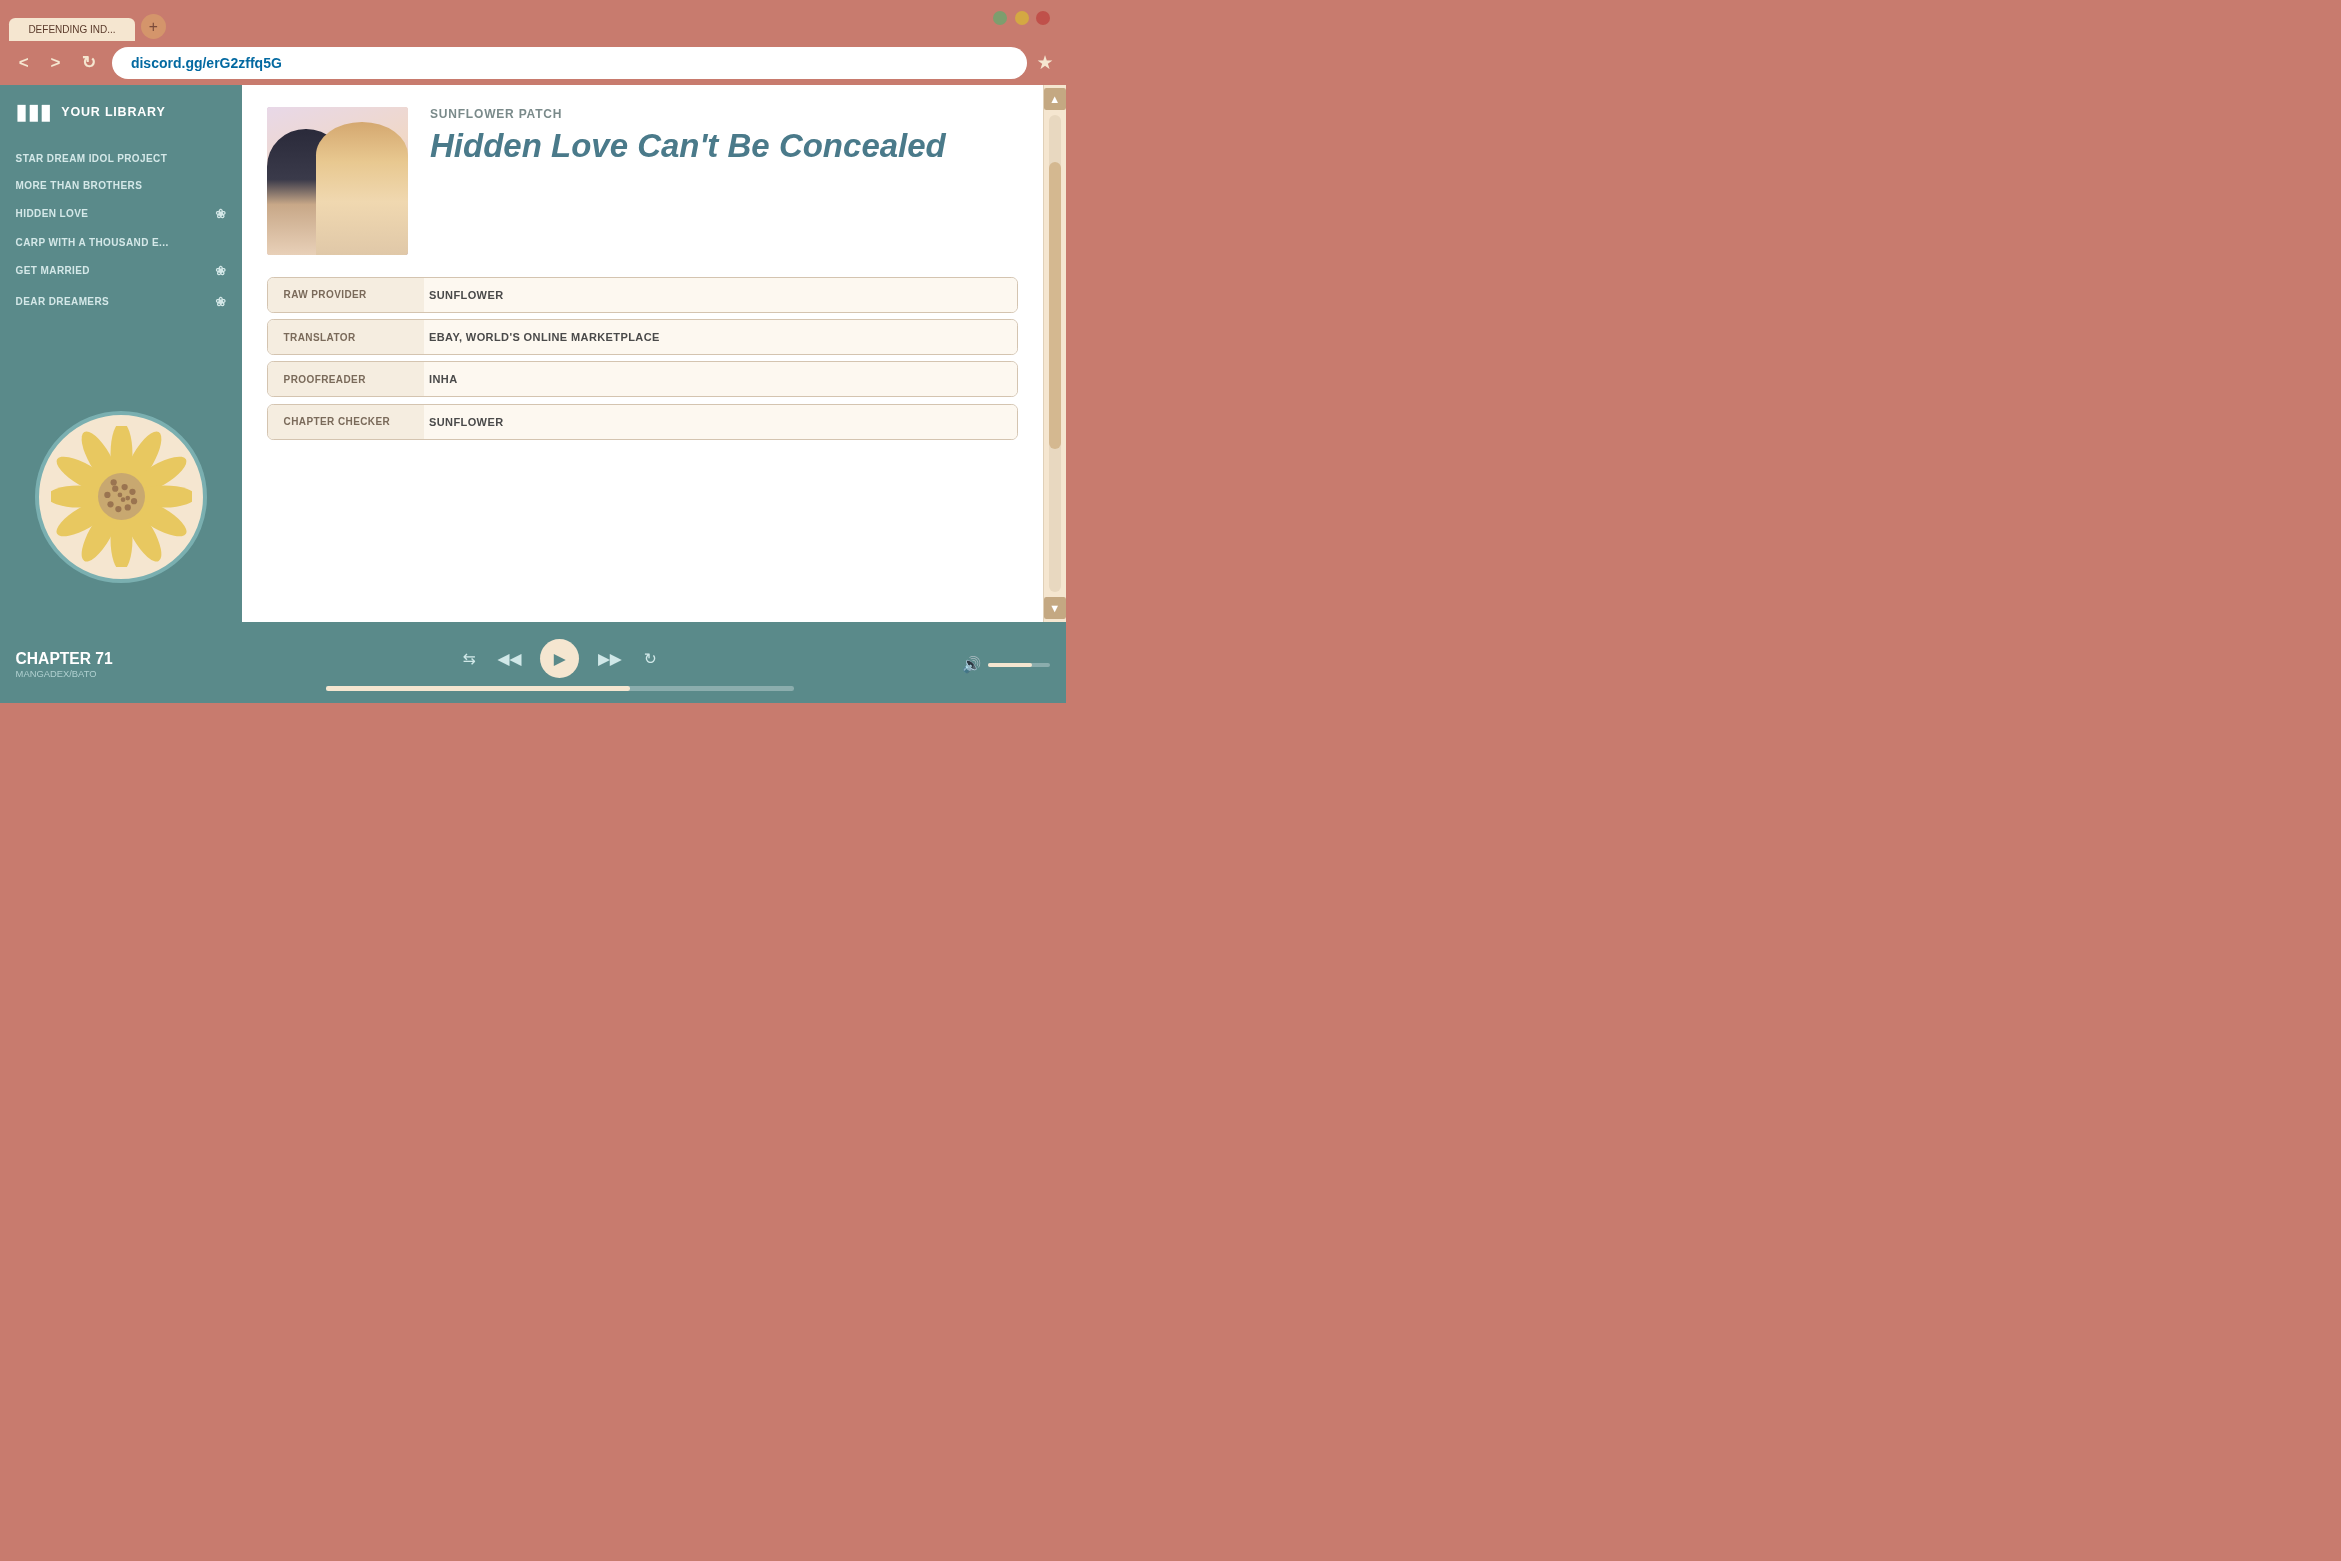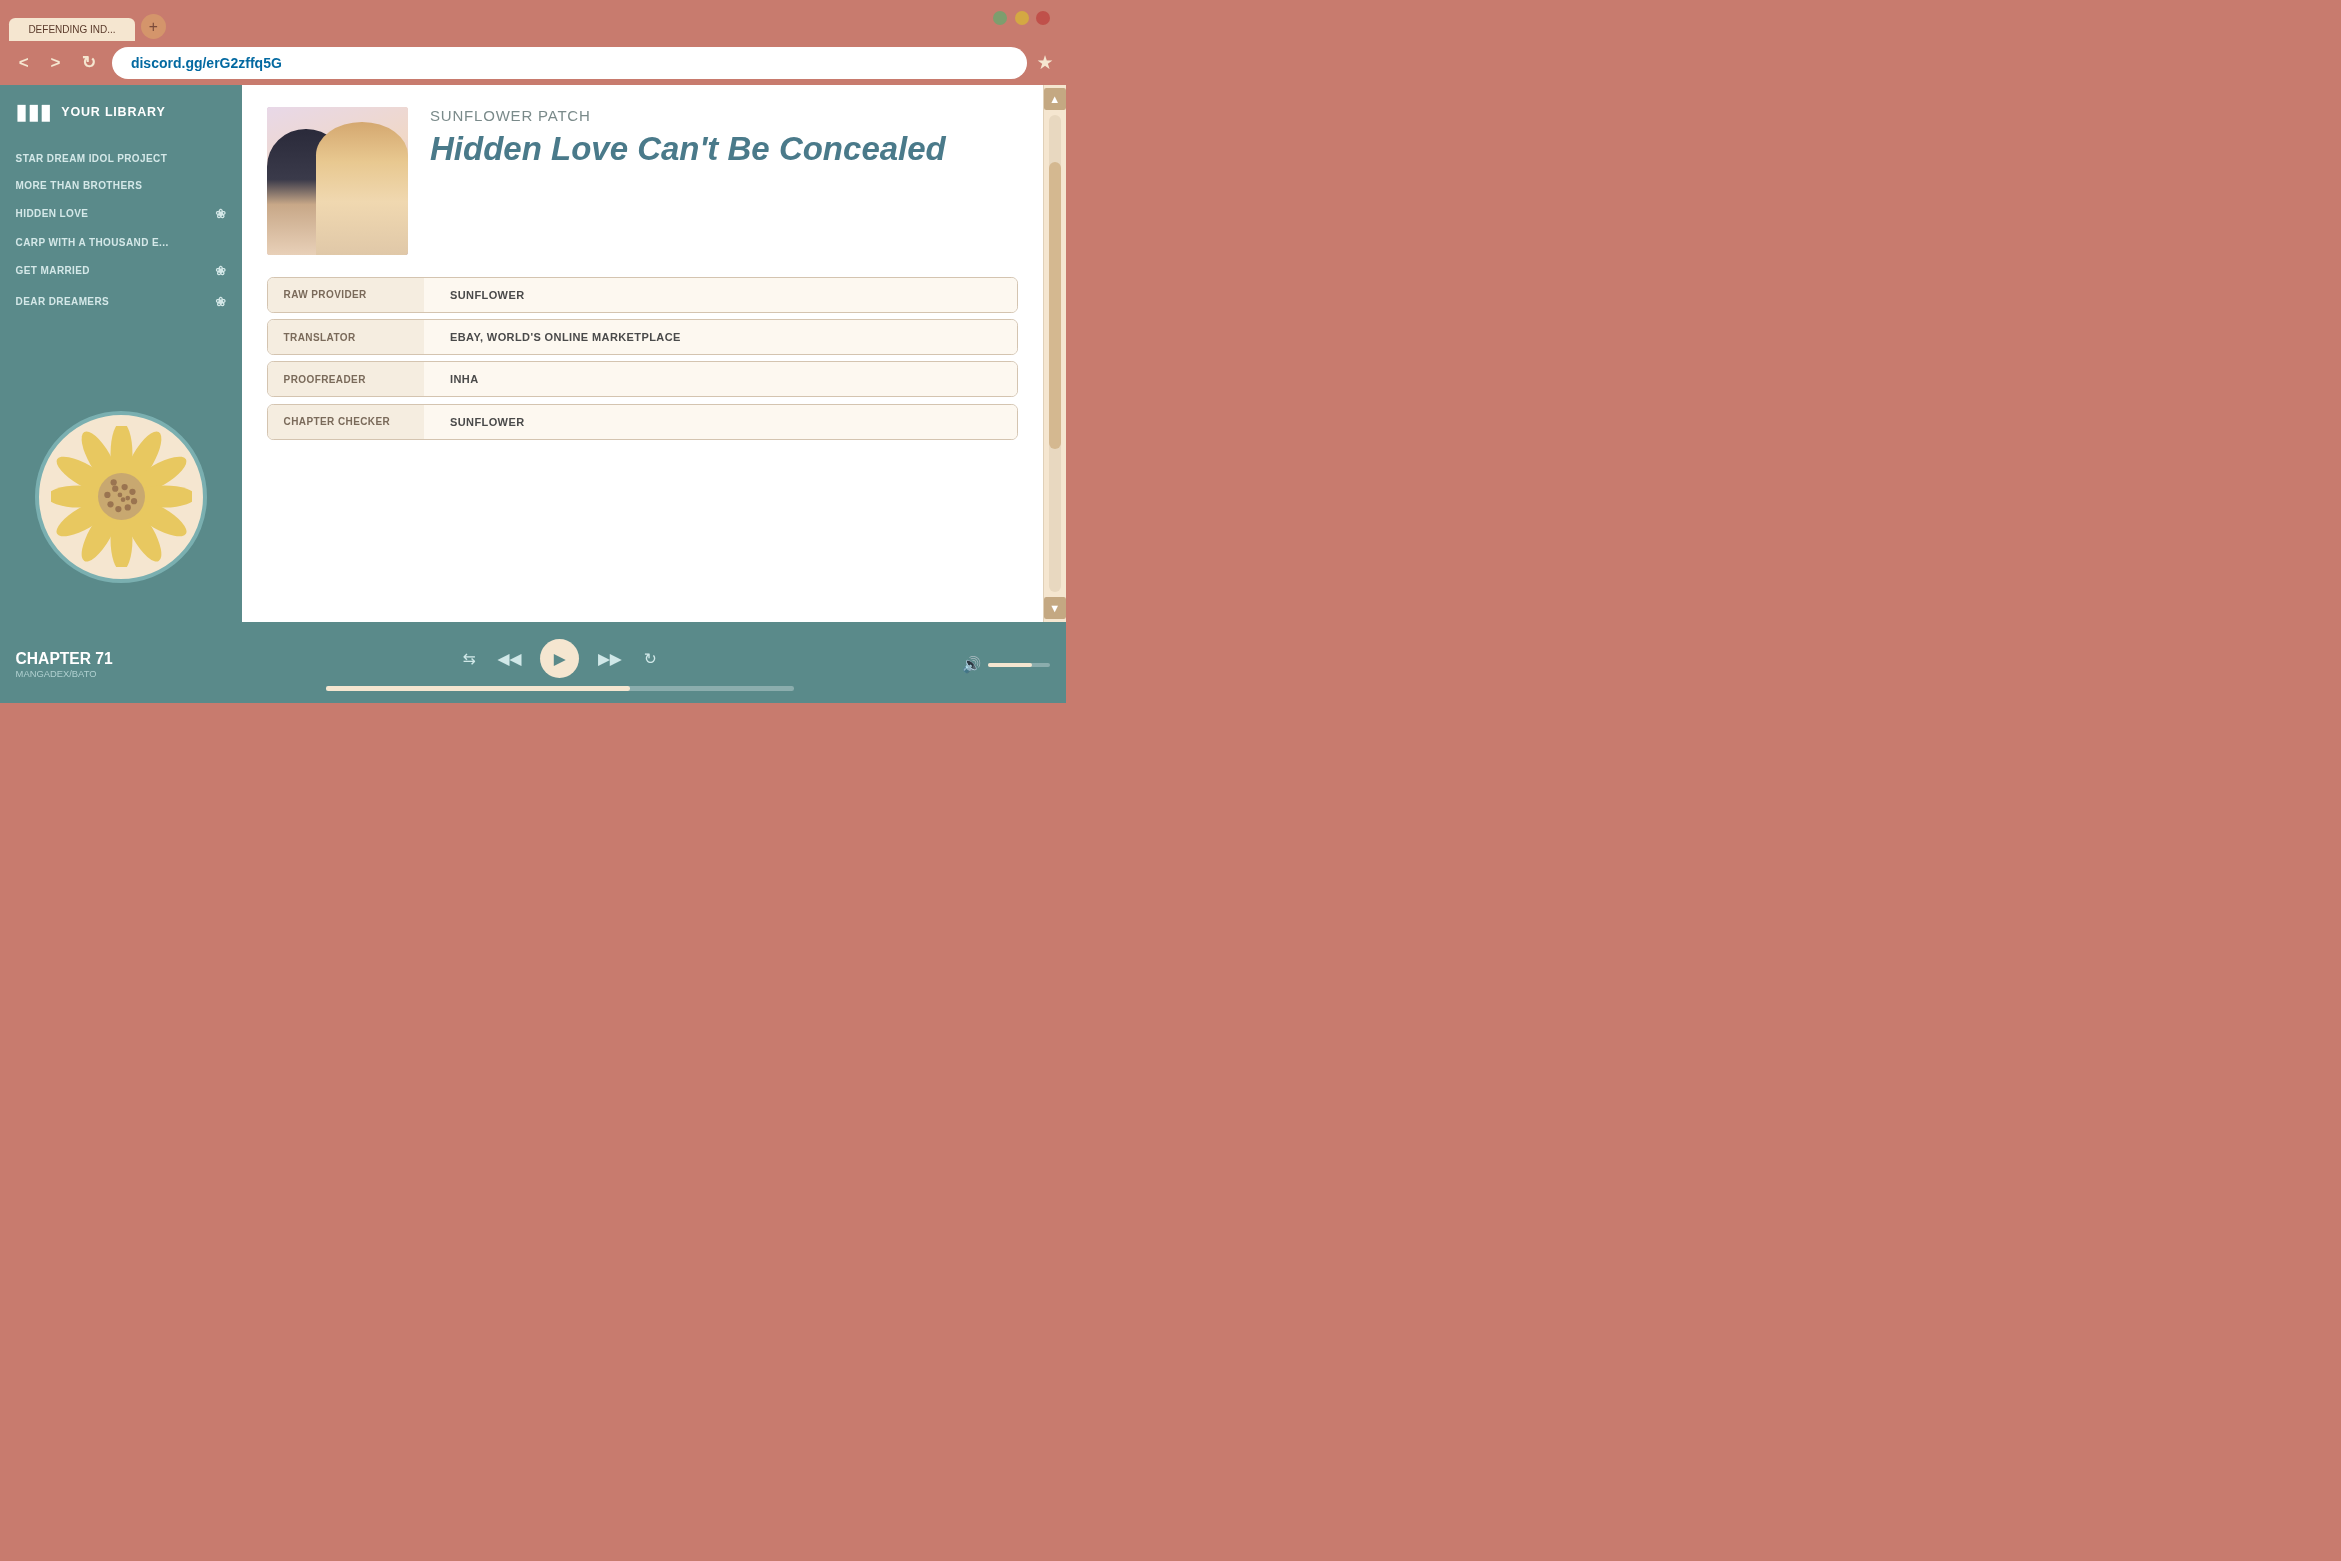--- a/index.html
+++ b/index.html
@@ -253,23 +253,23 @@
       height: 90%;
       background: linear-gradient(180deg, #d4a870 0%, #e8c890 30%, #f0d8b0 60%, #e0c8a8 100%);
       border-radius: 50% 50% 0 0 / 25% 25% 0 0;
     }
 
     .manga-info {
       flex: 1;
     }
 
     .manga-publisher {
-      font-size: 15px;
+      font-size: 12px;
       color: #7a8a8a;
-      font-weight: normal;
+      font-weight: bold;
       letter-spacing: 0.8px;
       margin-bottom: 6.2px;
     }
 
     .manga-title {
       font-size: 33px;
       font-weight: 900;
       color: #4a7a8a;
       line-height: 1.15;
       font-style: italic;
@@ -298,21 +298,21 @@
       color: #7a6a5a;
       letter-spacing: 0.4px;
       width: 156px;
       flex-shrink: 0;
       display: flex;
       align-items: center;
     }
 
     .credit-value {
       background: #fdf8f0;
-      padding: 11px 26px;
+      padding: 11px 5px;
       font-size: 11px;
       font-weight: bold;
       color: #4a4a4a;
       letter-spacing: 0.4px;
       flex: 1;
       display: flex;
       align-items: center;
     }
 
     

